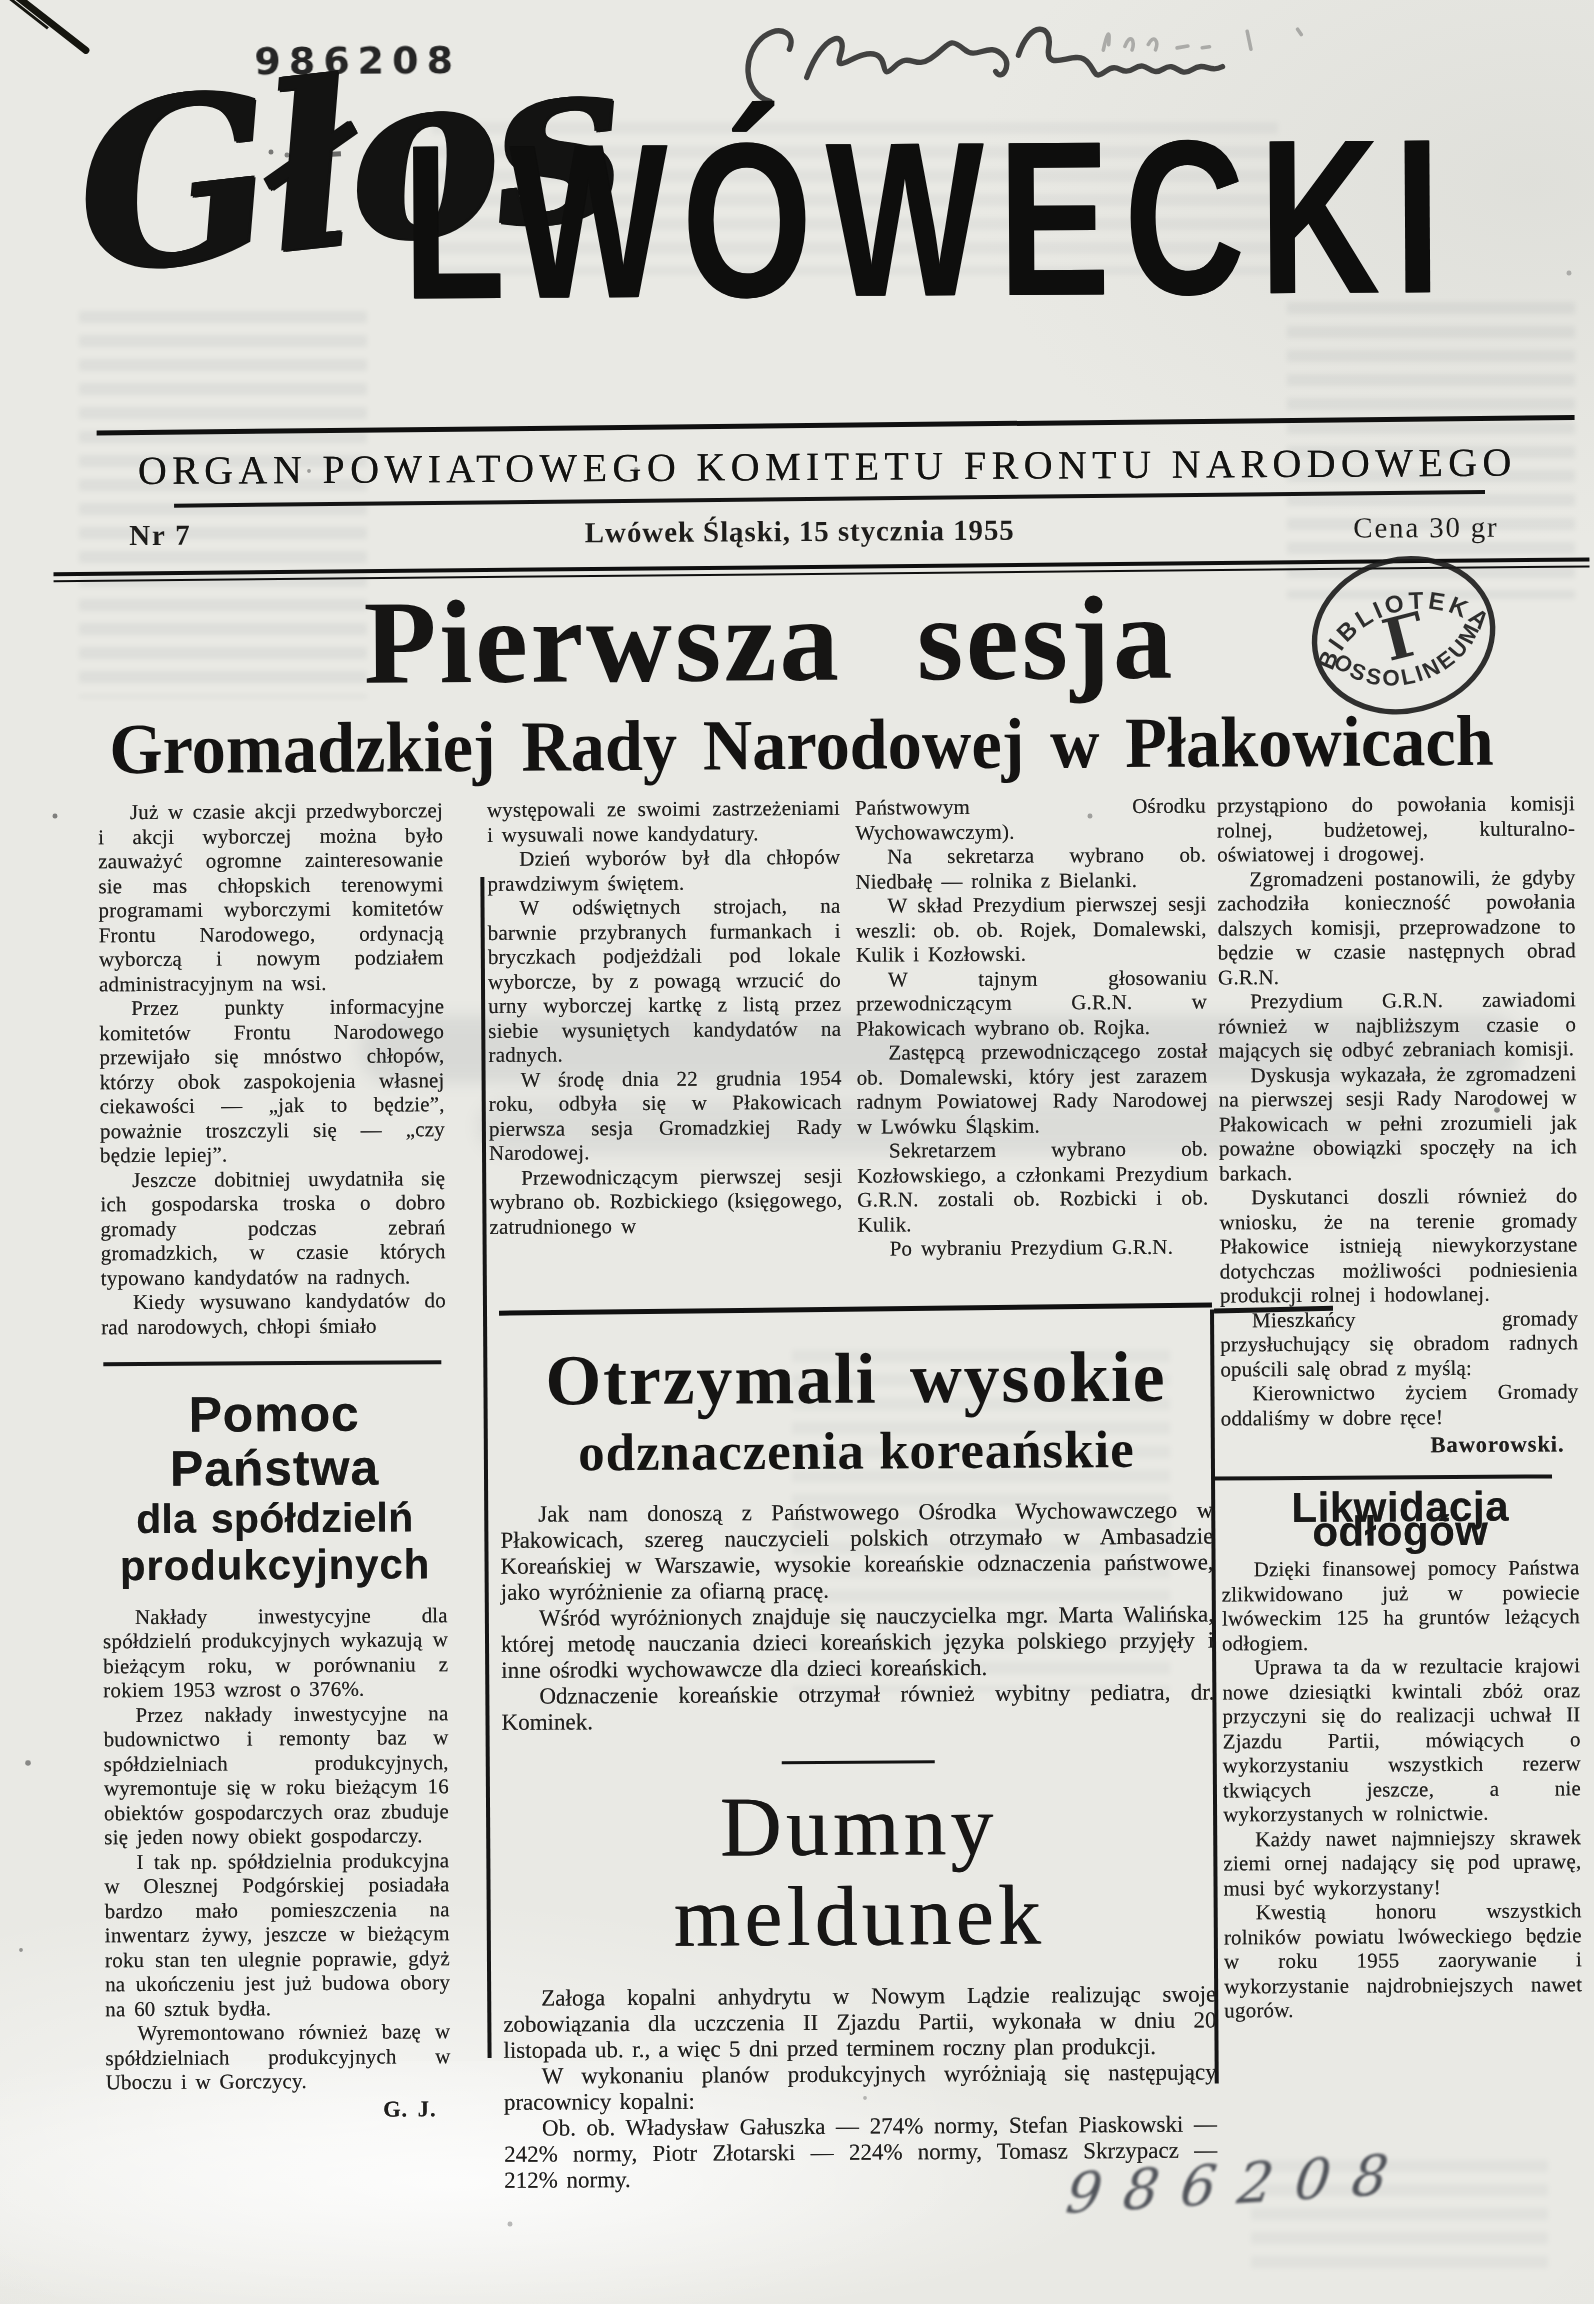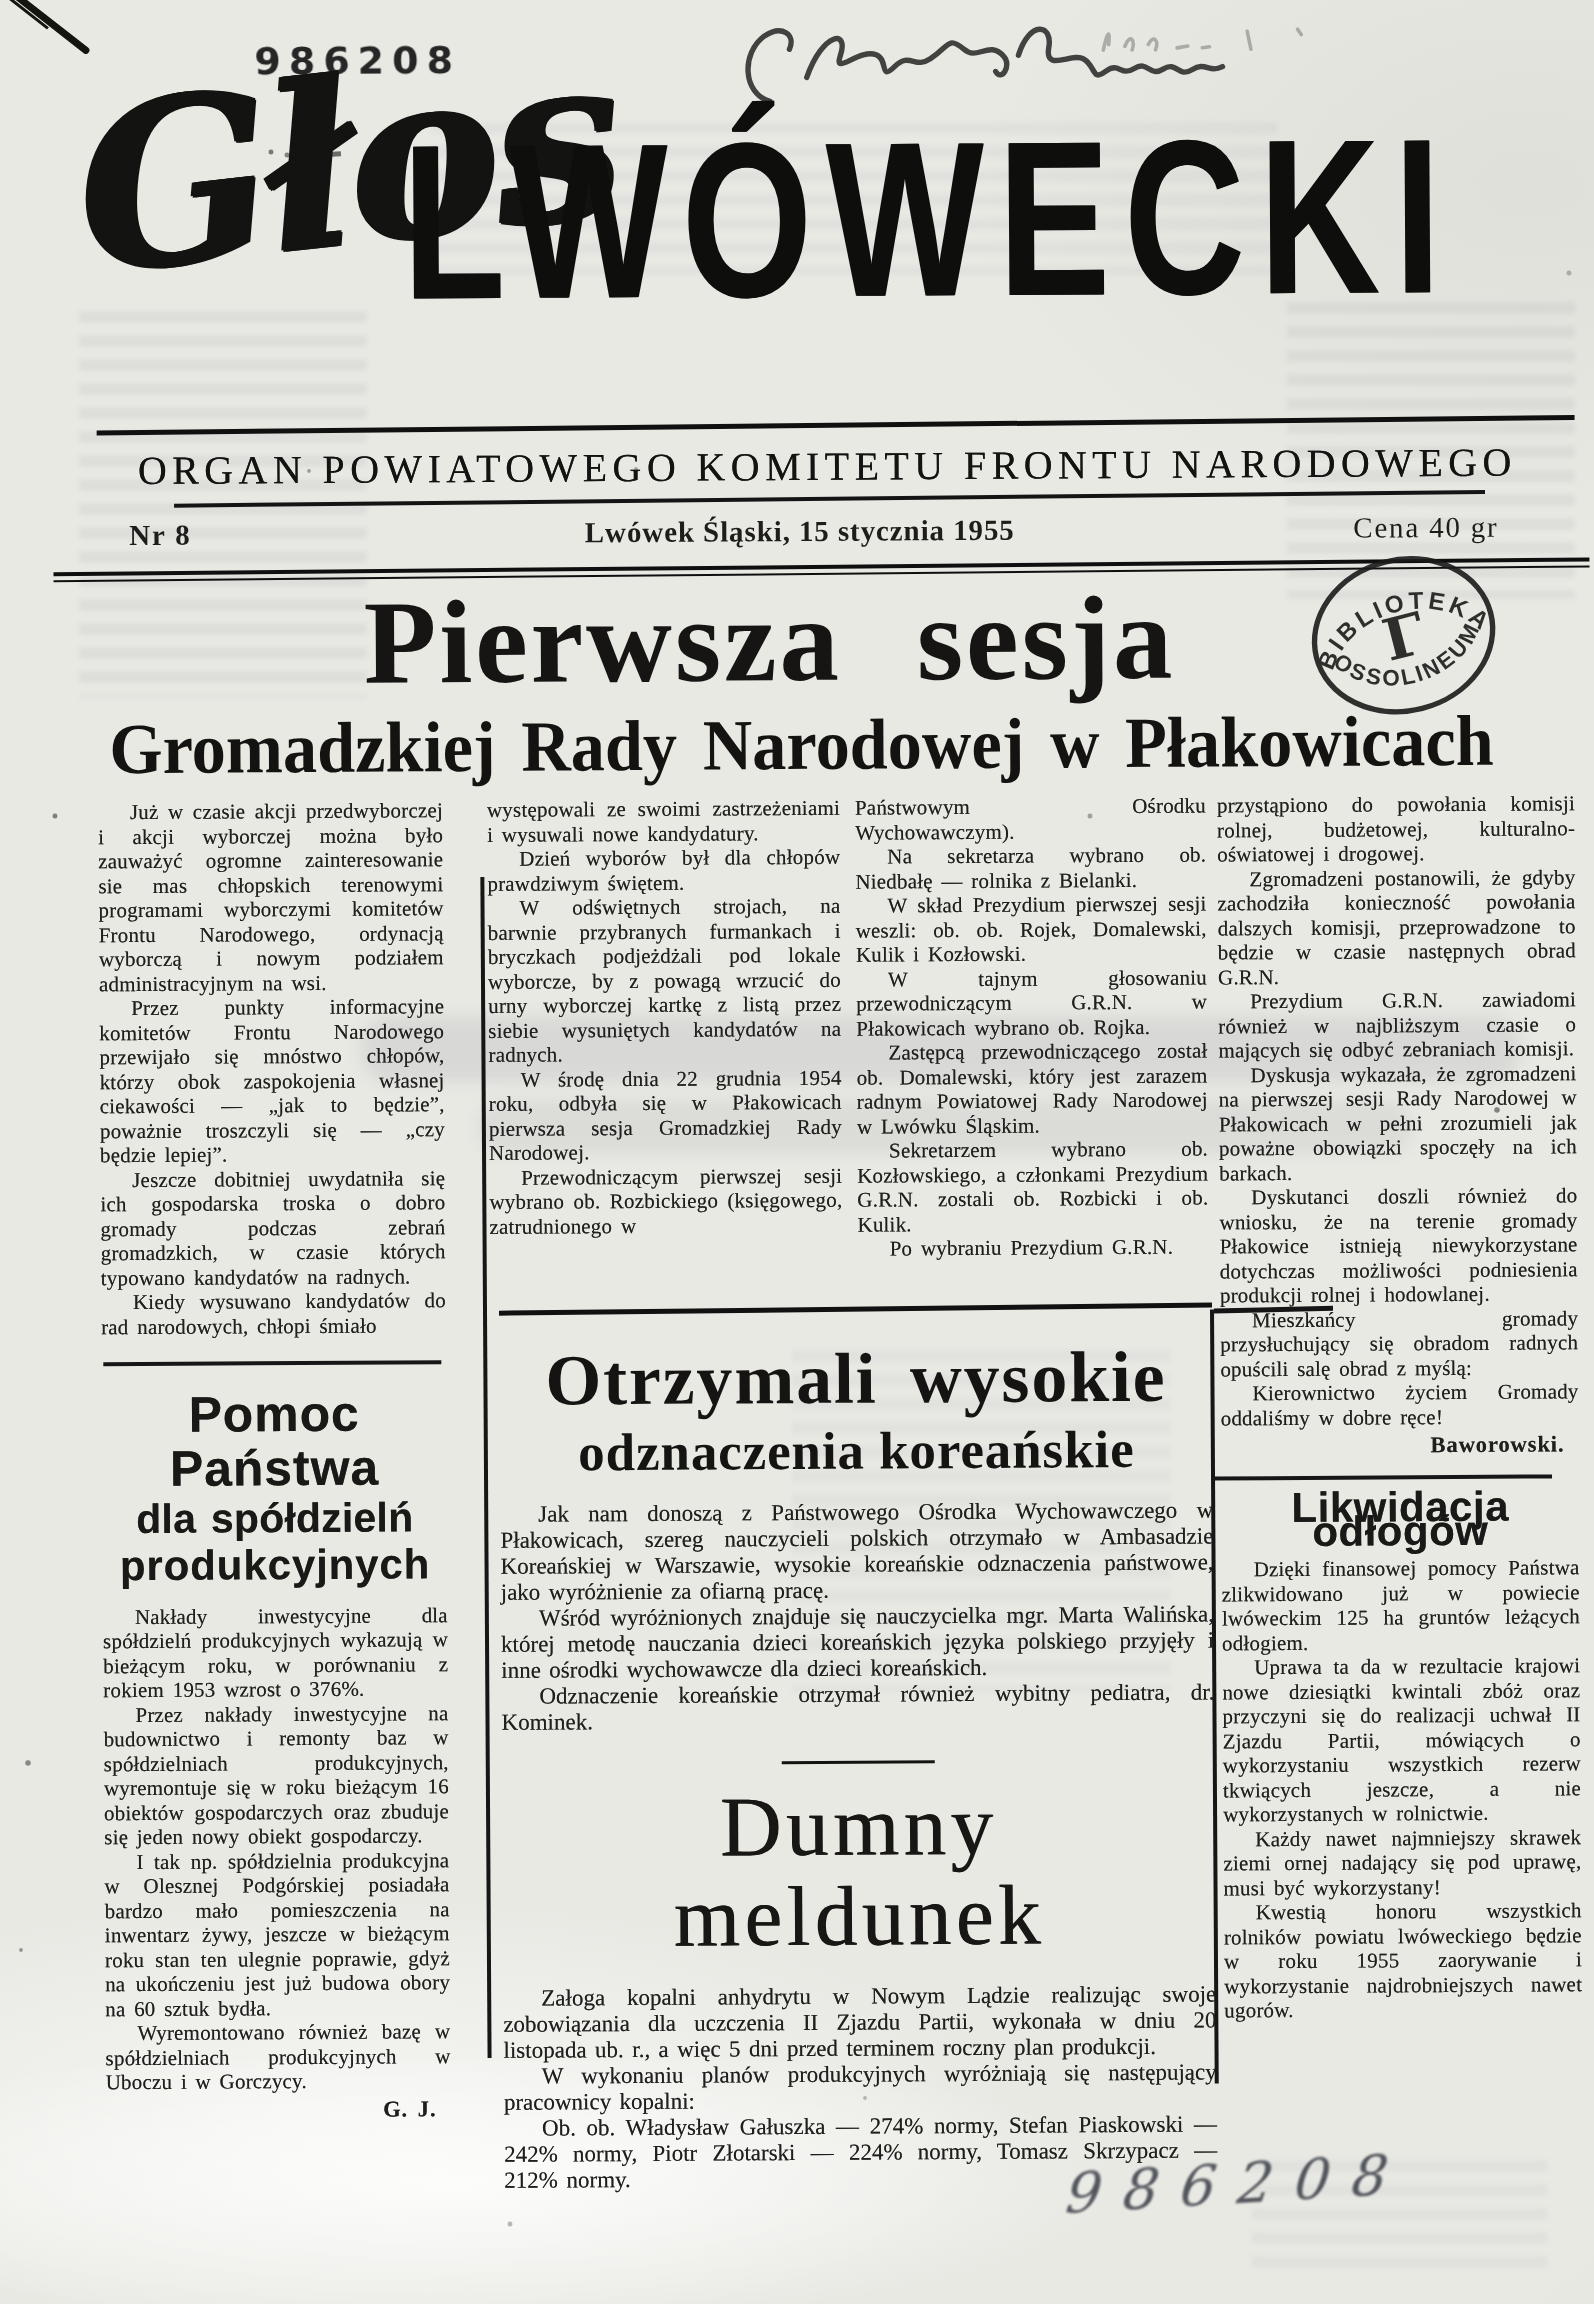--- a/index.html
+++ b/index.html
@@ -146,23 +146,23 @@
       </svg>
     </div>
 
     <div class="masthead-script">Głos</div>
     <div class="masthead-block">LWÓWECKI</div>
 
     <div class="ruleA"></div>
     <div class="organ-line">ORGAN POWIATOWEGO KOMITETU FRONTU NARODOWEGO</div>
     <div class="ruleB"></div>
 
-    <div class="issue-no">Nr 8</div>
+    <div class="issue-no">Nr 7</div>
     <div class="issue-date">Lwówek Śląski, 15 stycznia 1955</div>
-    <div class="issue-price">Cena 40 gr</div>
+    <div class="issue-price">Cena 30 gr</div>
     <div class="ruleC"></div>
 
     <div class="headline1">Pierwsza sesja</div>
 
     <svg class="stamp" width="216" height="187" viewBox="0 0 240 208">
       <ellipse cx="119" cy="102" rx="100" ry="84" fill="none" stroke="#1b1b1b" stroke-width="6"></ellipse>
       <defs>
         <path id="arcT" d="M 30,128 A 94,78 0 0 1 208,128" fill="none"></path>
         <path id="arcB" d="M 26,96 A 96,80 0 0 0 212,96" fill="none"></path>
       </defs>

